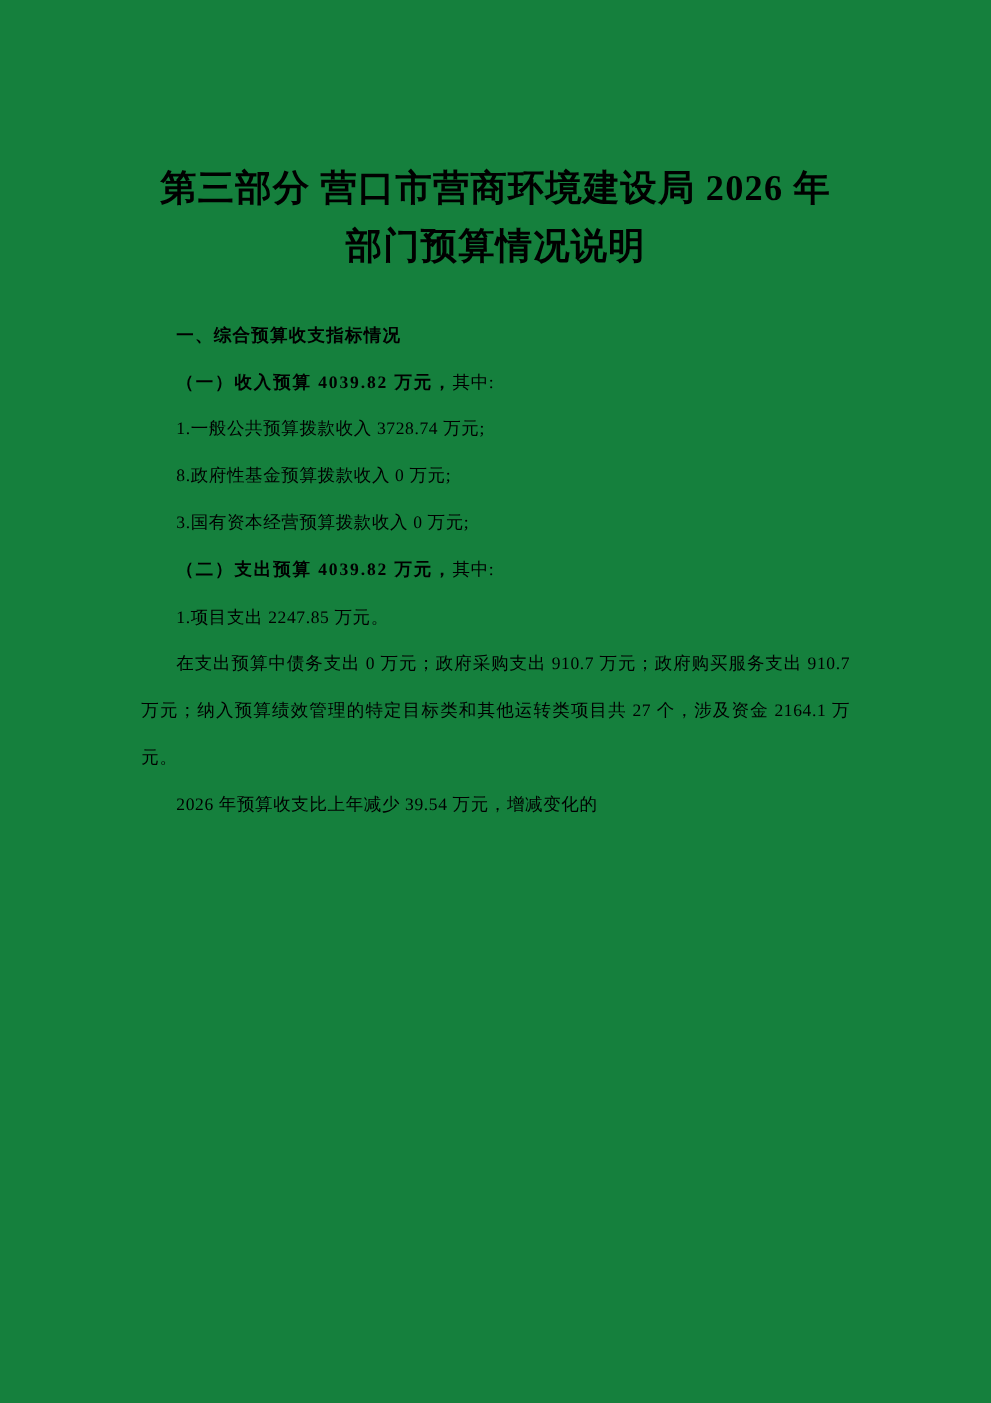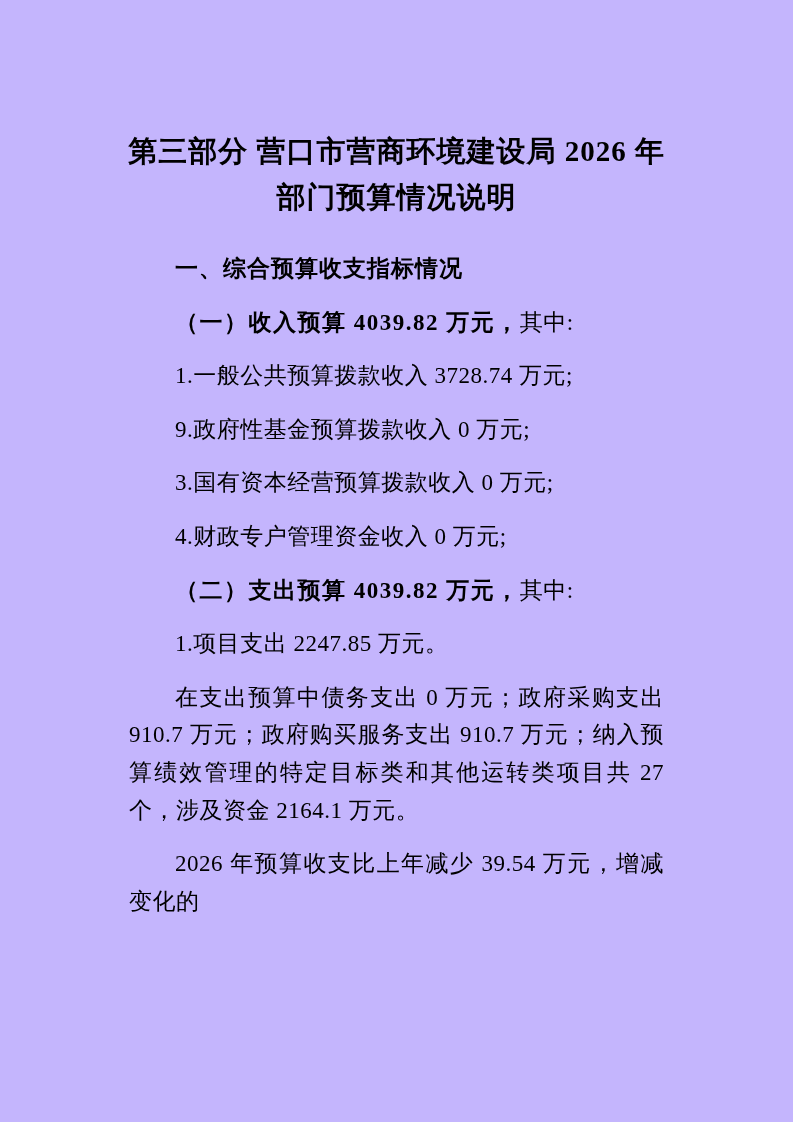--- a/index.html
+++ b/index.html
@@ -11,35 +11,35 @@
     width: 793px;
     height: 1122px;
     overflow: hidden;
     color: #000000;
   }
   .page {
     box-sizing: border-box;
     width: 793px;
     height: 1122px;
     padding: 128px 113px 0 113px;
-    background: #c4b5fd;
+    background: #15803d;
   }
   .doc-title {
     text-align: center;
     font-family: "Liberation Serif", "DejaVu Serif", serif;
     font-weight: 700;
     font-size: 29px;
     line-height: 46px;
     margin: 0 0 30px 0;
     letter-spacing: 1px;
   }
   .doc-body p {
-    margin: 16px;
+    margin: 0;
     font-family: "Liberation Serif", "DejaVu Serif", serif;
-    font-size: 23px;
+    font-size: 14px;
     line-height: 37.6px;
     text-indent: 2em;
     text-align: justify;
     letter-spacing: 0.5px;
   }
   p.h1 {
     font-family: "Liberation Sans", "DejaVu Sans", sans-serif;
     font-weight: 700;
     letter-spacing: 1px;
   }
@@ -58,23 +58,22 @@
     <div>部门预算情况说明</div>
   </div>
 
   <div class="doc-body">
 
     <p class="h1">一、综合预算收支指标情况</p>
 
     <p><span class="lead">（一）收入预算 4039.82 万元，</span><span>其中:</span></p>
 
     <p>1.一般公共预算拨款收入 3728.74 万元;</p>
-    <p>9.政府性基金预算拨款收入 0 万元;</p>
+    <p>8.政府性基金预算拨款收入 0 万元;</p>
     <p>3.国有资本经营预算拨款收入 0 万元;</p>
-    <p>4.财政专户管理资金收入 0 万元;</p>
 
     <p><span class="lead">（二）支出预算 4039.82 万元，</span><span>其中:</span></p>
 
     <p>1.项目支出 2247.85 万元。</p>
 
     <p>在支出预算中债务支出 0 万元；政府采购支出 910.7 万元；政府购买服务支出 910.7 万元；纳入预算绩效管理的特定目标类和其他运转类项目共 27 个，涉及资金 2164.1 万元。</p>
     <p>2026 年预算收支比上年减少 39.54 万元，增减变化的</p>
 
   </div>
 

